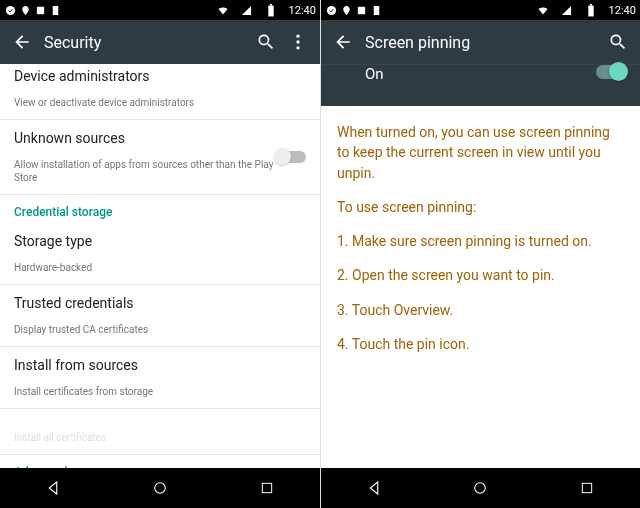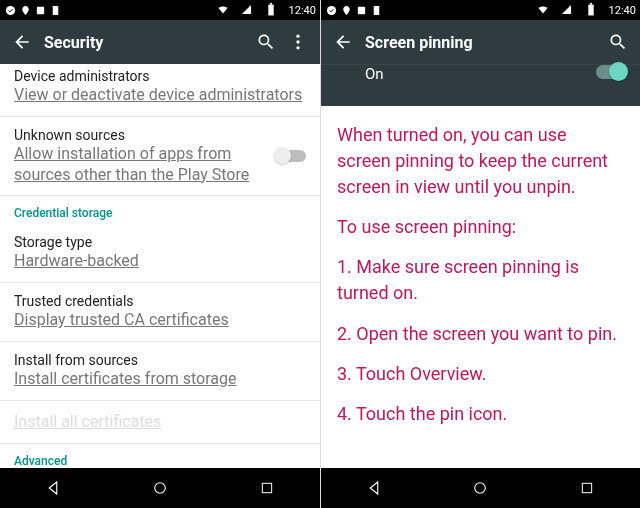--- a/index.html
+++ b/index.html
@@ -24,32 +24,32 @@
     height: 20px;
     background: #000;
     color: #fff;
     display: flex;
     align-items: center;
     justify-content: space-between;
     font-size: 11px;
     padding: 0 4px;
   }
   .status-left { display: flex; gap: 3px; align-items: center; }
-  .status-right { display: flex; gap: 12px; align-items: flex-start; }
+  .status-right { display: flex; gap: 12px; align-items: flex-end; }
   .status-icon { width: 12px; height: 12px; display:inline-flex; align-items:center; justify-content:center;}
   .app-bar {
     height: 44px;
     background: #2e3b40;
     color: #fff;
     display: flex;
     align-items: center;
     padding: 0 6px;
   }
   .app-bar .back { width: 32px; display:flex; align-items:center; justify-content:center; height:100%; }
-  .app-bar .title { flex: 1; font-size: 16px; font-weight: 700; padding-left: 6px; }
+  .app-bar .title { flex: 1; font-size: 16px; font-weight: 400; padding-left: 6px; }
   .app-bar .action { width: 32px; display:flex; align-items:center; justify-content:center; height:100%; }
   .sub-bar {
     height: 42px;
     background: #2e3b40;
     color: #fff;
     display: flex;
     align-items: flex-start;
     padding: 0 14px;
     border-top: 1px solid rgba(255,255,255,0.05);
   }
@@ -69,21 +69,21 @@
     border-radius:50%; background:#eee; box-shadow:0 1px 2px rgba(0,0,0,0.2);
   }
   .content { flex:1; overflow:hidden; background:#fafafa; }
   .list-item {
     padding: 10px 14px;
     border-bottom: 1px solid #e8e8e8;
     background:#fff;
   }
   .list-item-first { padding-top: 4px; }
   .list-item .primary { font-size: 14px; color: #212121; }
-  .list-item .secondary { font-size: 16px; color: #777; margin-top:1px; line-height:1.3;text-decoration:underline; }
+  .list-item .secondary { font-size: 10px; color: #777; margin-top:12px; line-height:1.3; }
   .list-item.disabled .primary { color: #ccc; }
   .list-item.disabled .secondary { color: #ddd; }
   .section-header {
     font-size: 12px;
     font-weight: 500;
     color: #009688;
     padding: 10px 14px 4px;
     background:#fff;
   }
   .row-with-toggle { display:flex; align-items:center; }
@@ -91,22 +91,22 @@
   .nav-bar {
     height: 40px;
     background: #000;
     display: flex;
     align-items: center;
     justify-content: space-around;
   }
   .nav-btn { width:40px; height:40px; display:flex; align-items:center; justify-content:center; }
   .body-text {
     padding: 16px 16px;
-    font-size: 18px;
-    color: #be185d;
+    font-size: 14px;
+    color: #a16207;
     line-height: 1.45;
   }
   .body-text p { margin-bottom: 14px; }
 </style>
 </head>
 <body>
 
 <div class="screen">
   <div class="status-bar">
     <div class="status-left">

